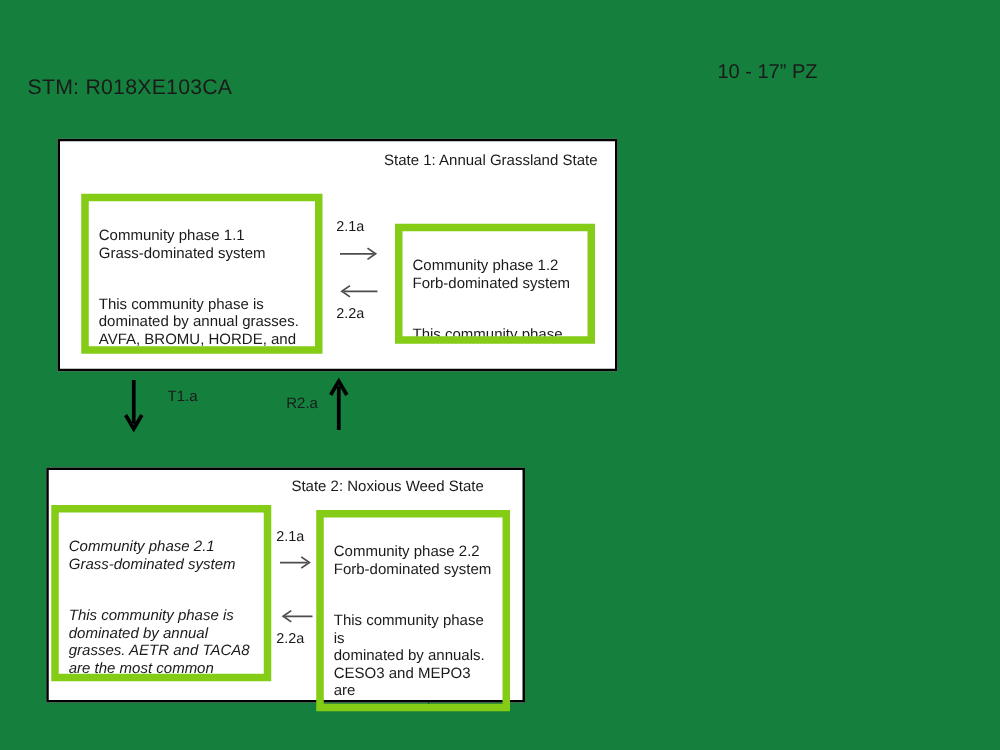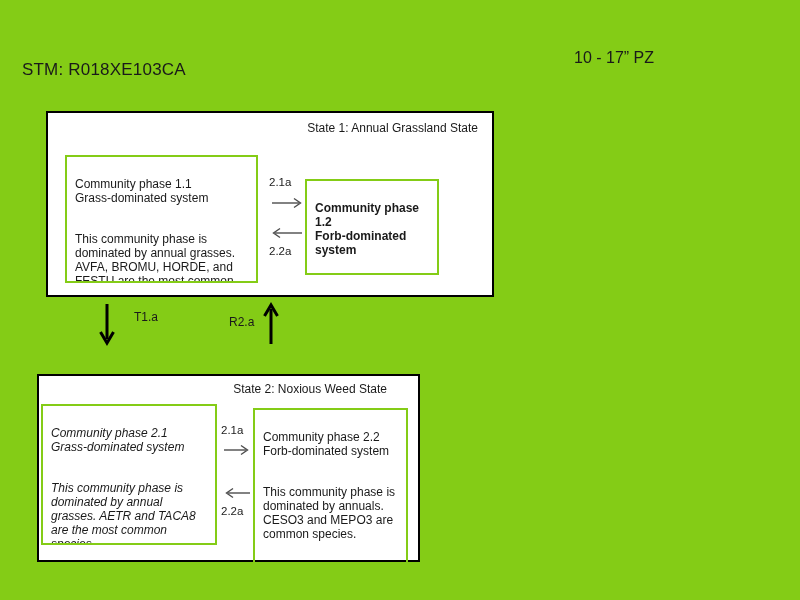--- a/index.html
+++ b/index.html
@@ -8,21 +8,21 @@
     background: #ffffff;
     width: 800px;
     height: 600px;
     font-family: "Liberation Sans", "DejaVu Sans", sans-serif;
     color: #1a1a1a;
   }
   .canvas {
     position: relative;
     width: 800px;
     height: 600px;
-    background: #84cc16;
+    background: #15803d;
     overflow: hidden;
   }
   * { box-sizing: border-box; }
 
   .stm-title {
     position: absolute;
     left: 22px;
     top: 60px;
     font-size: 17px;
     letter-spacing: 0.2px;
@@ -49,32 +49,32 @@
   .state-title {
     position: absolute;
     font-size: 12px;
     white-space: nowrap;
   }
   .state1 .state-title { right: 14px; top: 8px; }
   .state2 .state-title { right: 31px; top: 6px; }
 
   .phase-box {
     position: absolute;
-    border: 2px solid #84cc16;
+    border: 6px solid #84cc16;
     padding: 6px 8px;
     font-size: 12px;
     line-height: 14px;
     white-space: pre-line;
     overflow: hidden;
   }
   .phase-head { margin: 0 0 13px 0; white-space: pre-line; }
   .phase-body { margin: 0; white-space: pre-line; }
 
   .p11 { left: 17px;  top: 42px; width: 193px; height: 128px; }
-  .p12 { left: 257px; top: 66px; width: 134px; height: 96px; font-weight: bold; }
+  .p12 { left: 268px; top: 66px; width: 160px; height: 96px; }
   .p21 { left: 2px;   top: 28px; width: 176px; height: 141px; font-style: italic; }
   .p22 { left: 214px; top: 32px; width: 155px; height: 161px; }
 
   .pathway-label {
     position: absolute;
     font-size: 11.5px;
     width: 36px;
     text-align: left;
     white-space: nowrap;
   }

